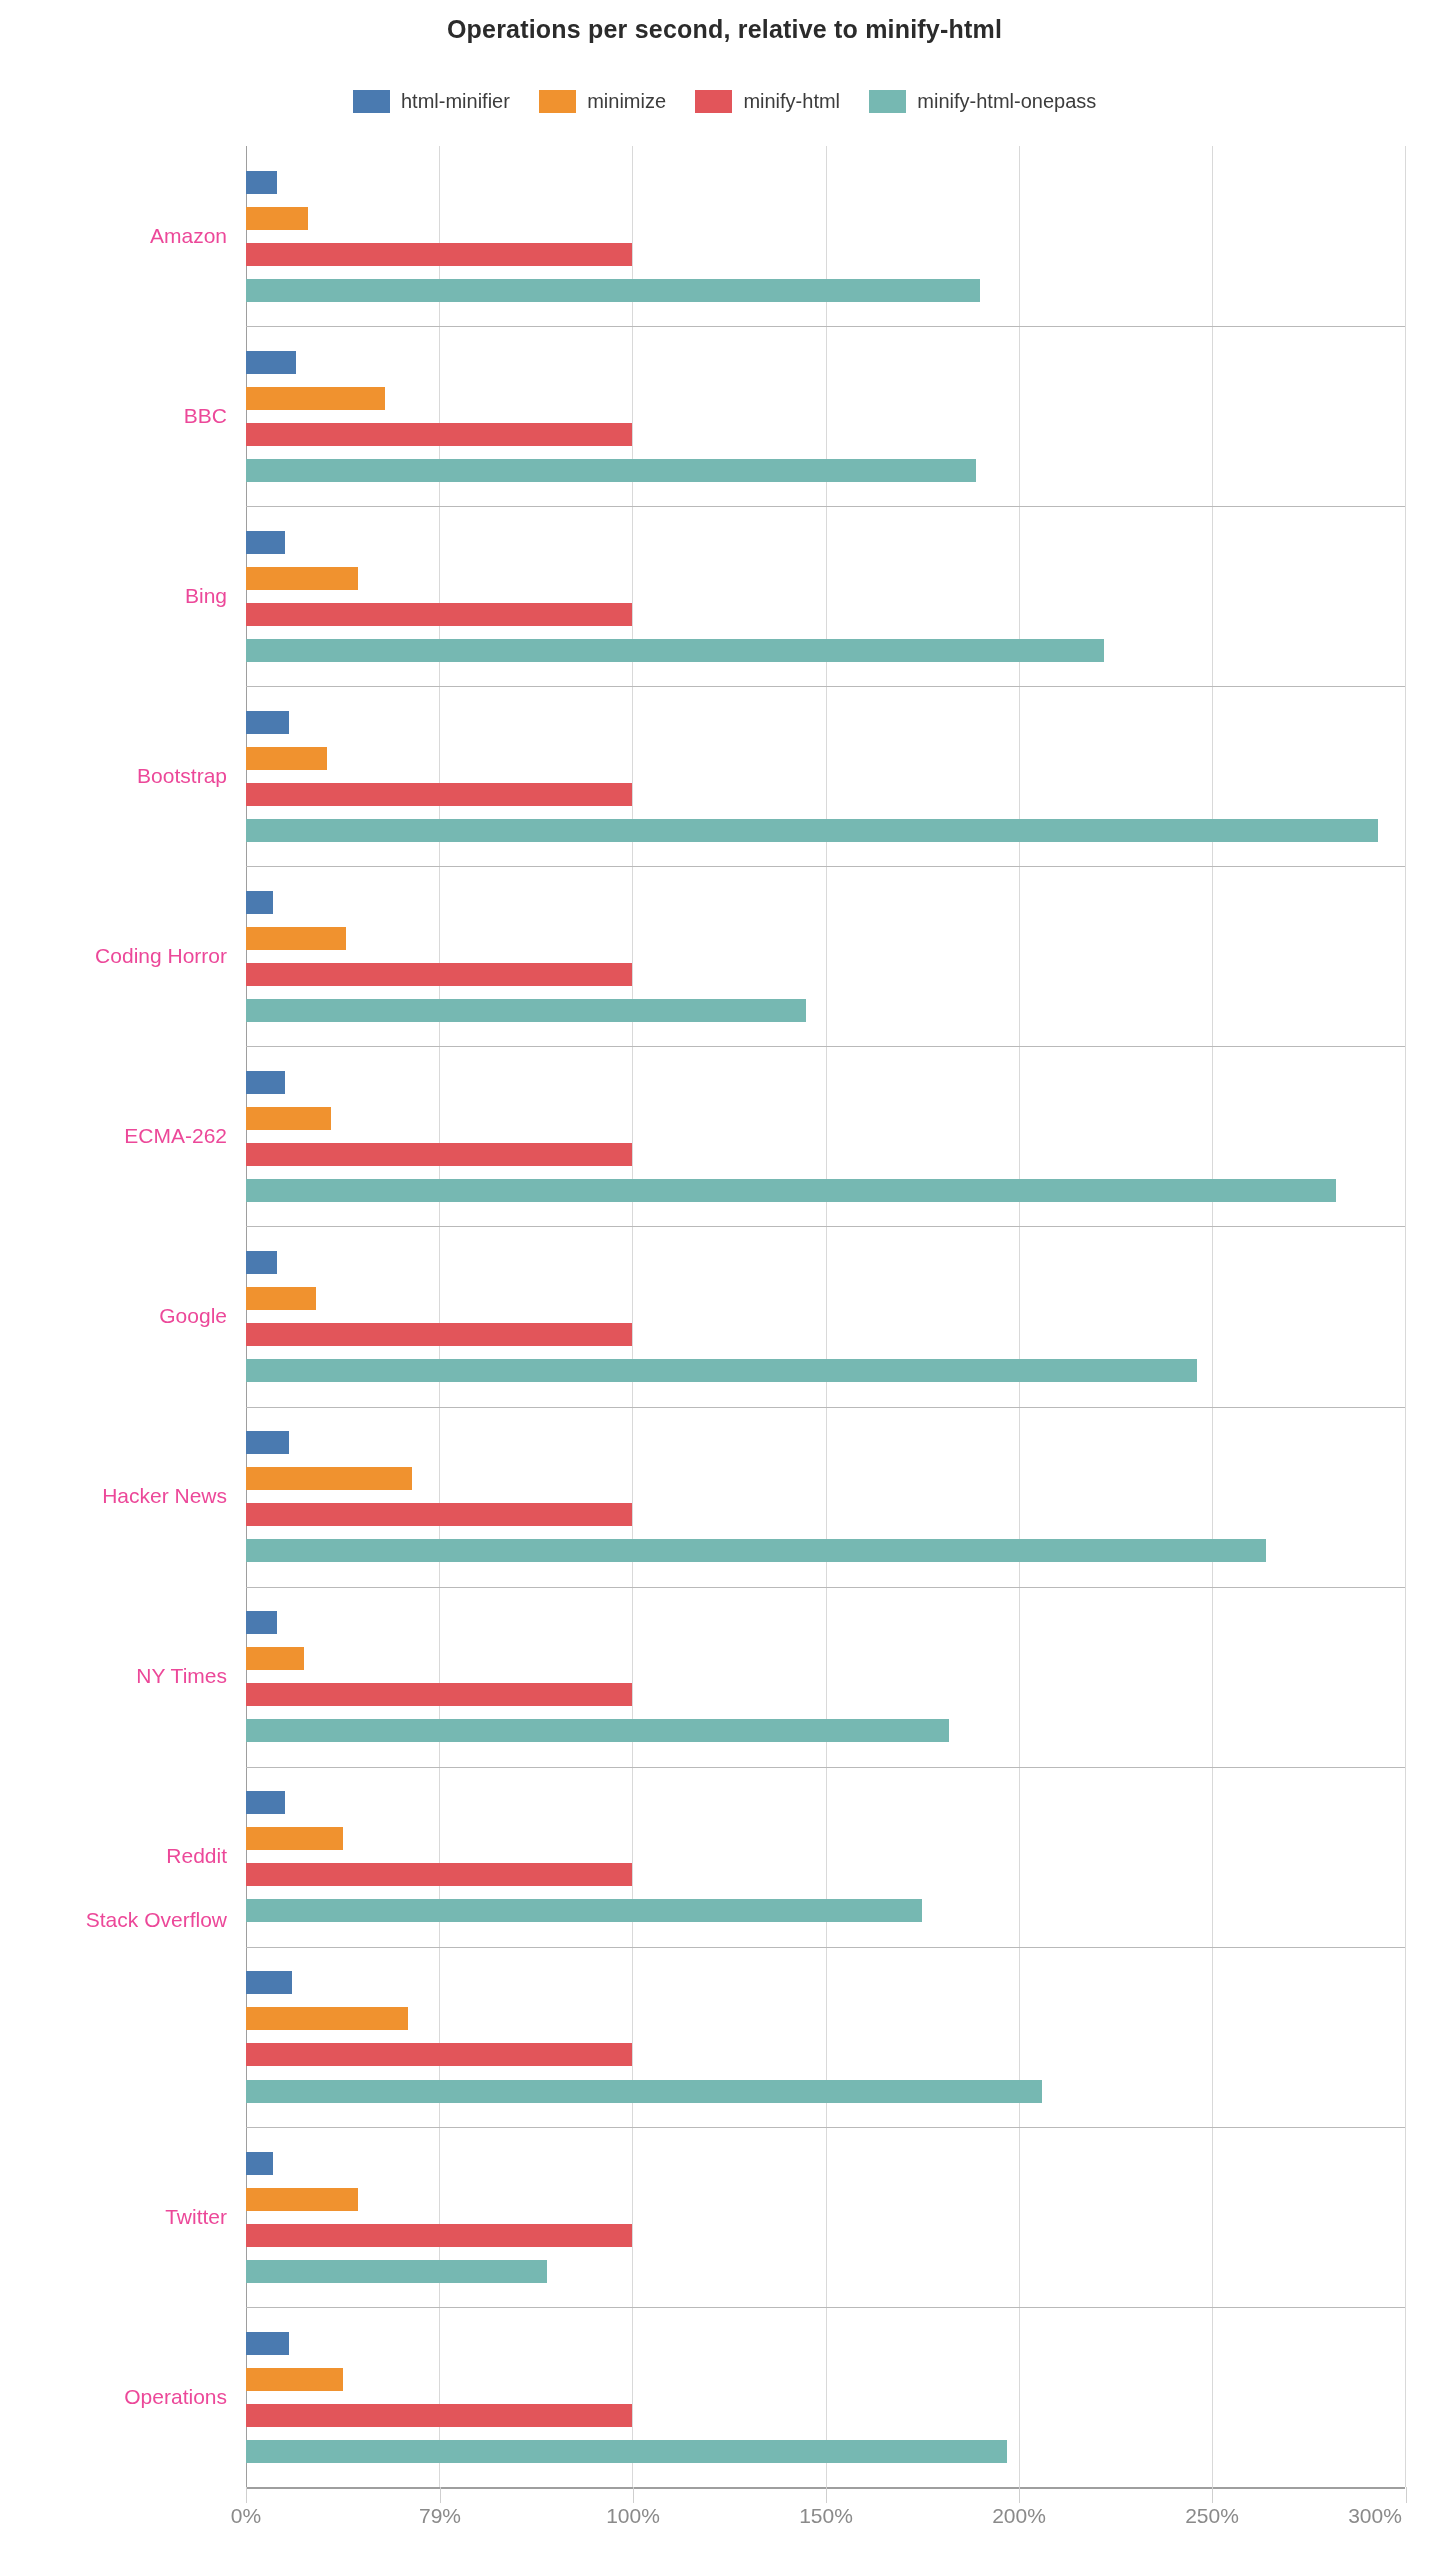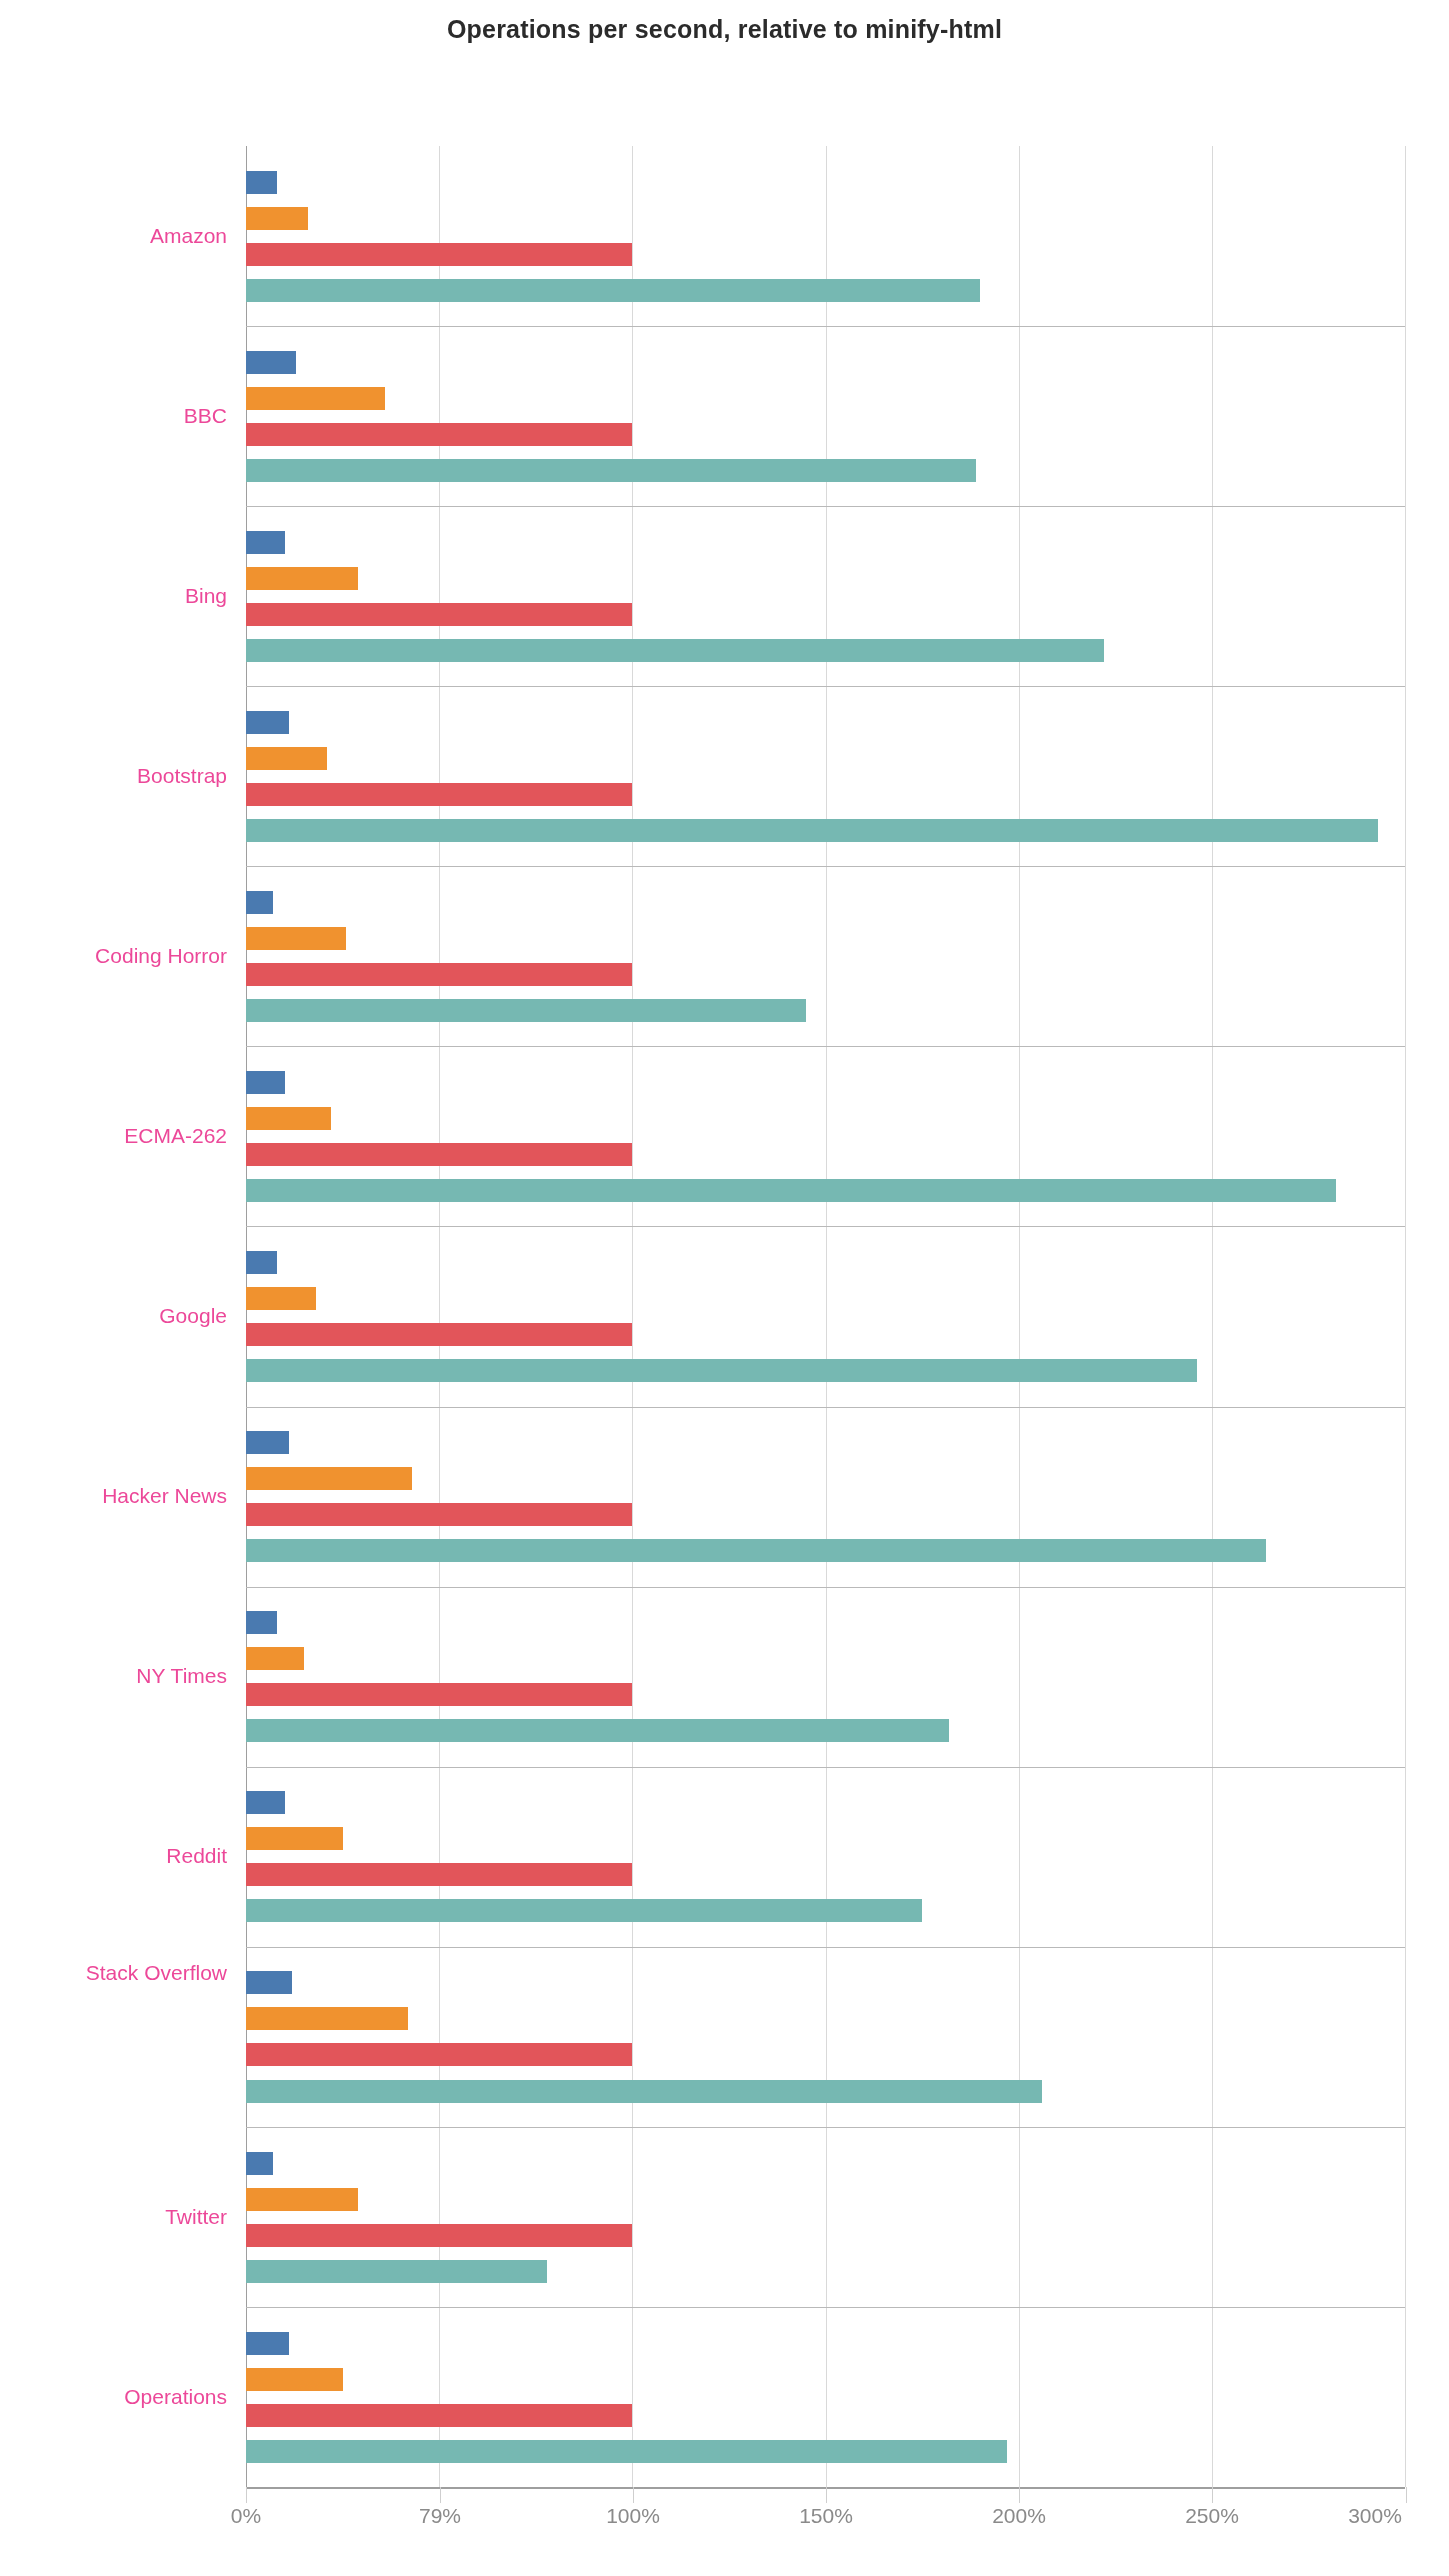--- a/index.html
+++ b/index.html
@@ -130,20 +130,38 @@
     background: #cfcfcf;
   }
 </style>
 </head>
 <body>
 
 <div id="chart-root">
 
   <div class="chart-title">Operations per second, relative to minify-html</div>
 
+  <div class="legend" id="legend">
+      <div class="legend-item">
+        <span class="legend-swatch" style="background: rgb(74, 122, 176);"></span>
+        <span class="legend-label">html-minifier</span>
+      </div>
+      <div class="legend-item">
+        <span class="legend-swatch" style="background: rgb(240, 146, 47);"></span>
+        <span class="legend-label">minimize</span>
+      </div>
+      <div class="legend-item">
+        <span class="legend-swatch" style="background: rgb(226, 85, 90);"></span>
+        <span class="legend-label">minify-html</span>
+      </div>
+      <div class="legend-item">
+        <span class="legend-swatch" style="background: rgb(118, 184, 178);"></span>
+        <span class="legend-label">minify-html-onepass</span>
+      </div>
+    </div>
 
   <div id="plot">
     <div class="axis-bottom"></div>
   <div class="gridline-v axis0" style="left: 0px;"></div>
       <div class="gridline-v" style="left: 193px;"></div>
       <div class="gridline-v" style="left: 386px;"></div>
       <div class="gridline-v" style="left: 580px;"></div>
       <div class="gridline-v" style="left: 773px;"></div>
       <div class="gridline-v" style="left: 966px;"></div>
       <div class="gridline-v" style="left: 1159px;"></div>
@@ -230,17 +248,17 @@
     <div class="cat-label" style="top: 236px;">Amazon</div>
     <div class="cat-label" style="top: 416px;">BBC</div>
     <div class="cat-label" style="top: 596px;">Bing</div>
     <div class="cat-label" style="top: 776px;">Bootstrap</div>
     <div class="cat-label" style="top: 956px; text-align: center;">Coding Horror</div>
     <div class="cat-label" style="top: 1136px;">ECMA-262</div>
     <div class="cat-label" style="top: 1316px;">Google</div>
     <div class="cat-label" style="top: 1496px;">Hacker News</div>
     <div class="cat-label" style="top: 1676px;">NY Times</div>
     <div class="cat-label" style="top: 1856px;">Reddit</div>
-    <div class="cat-label" style="top: 1973px;">Stack Overflow</div>
+    <div class="cat-label" style="top: 1920px;">Stack Overflow</div>
     <div class="cat-label" style="top: 2217px;">Twitter</div>
     <div class="cat-label" style="top: 2397px;">Operations</div>
   </div>
 
 
 </body></html>

